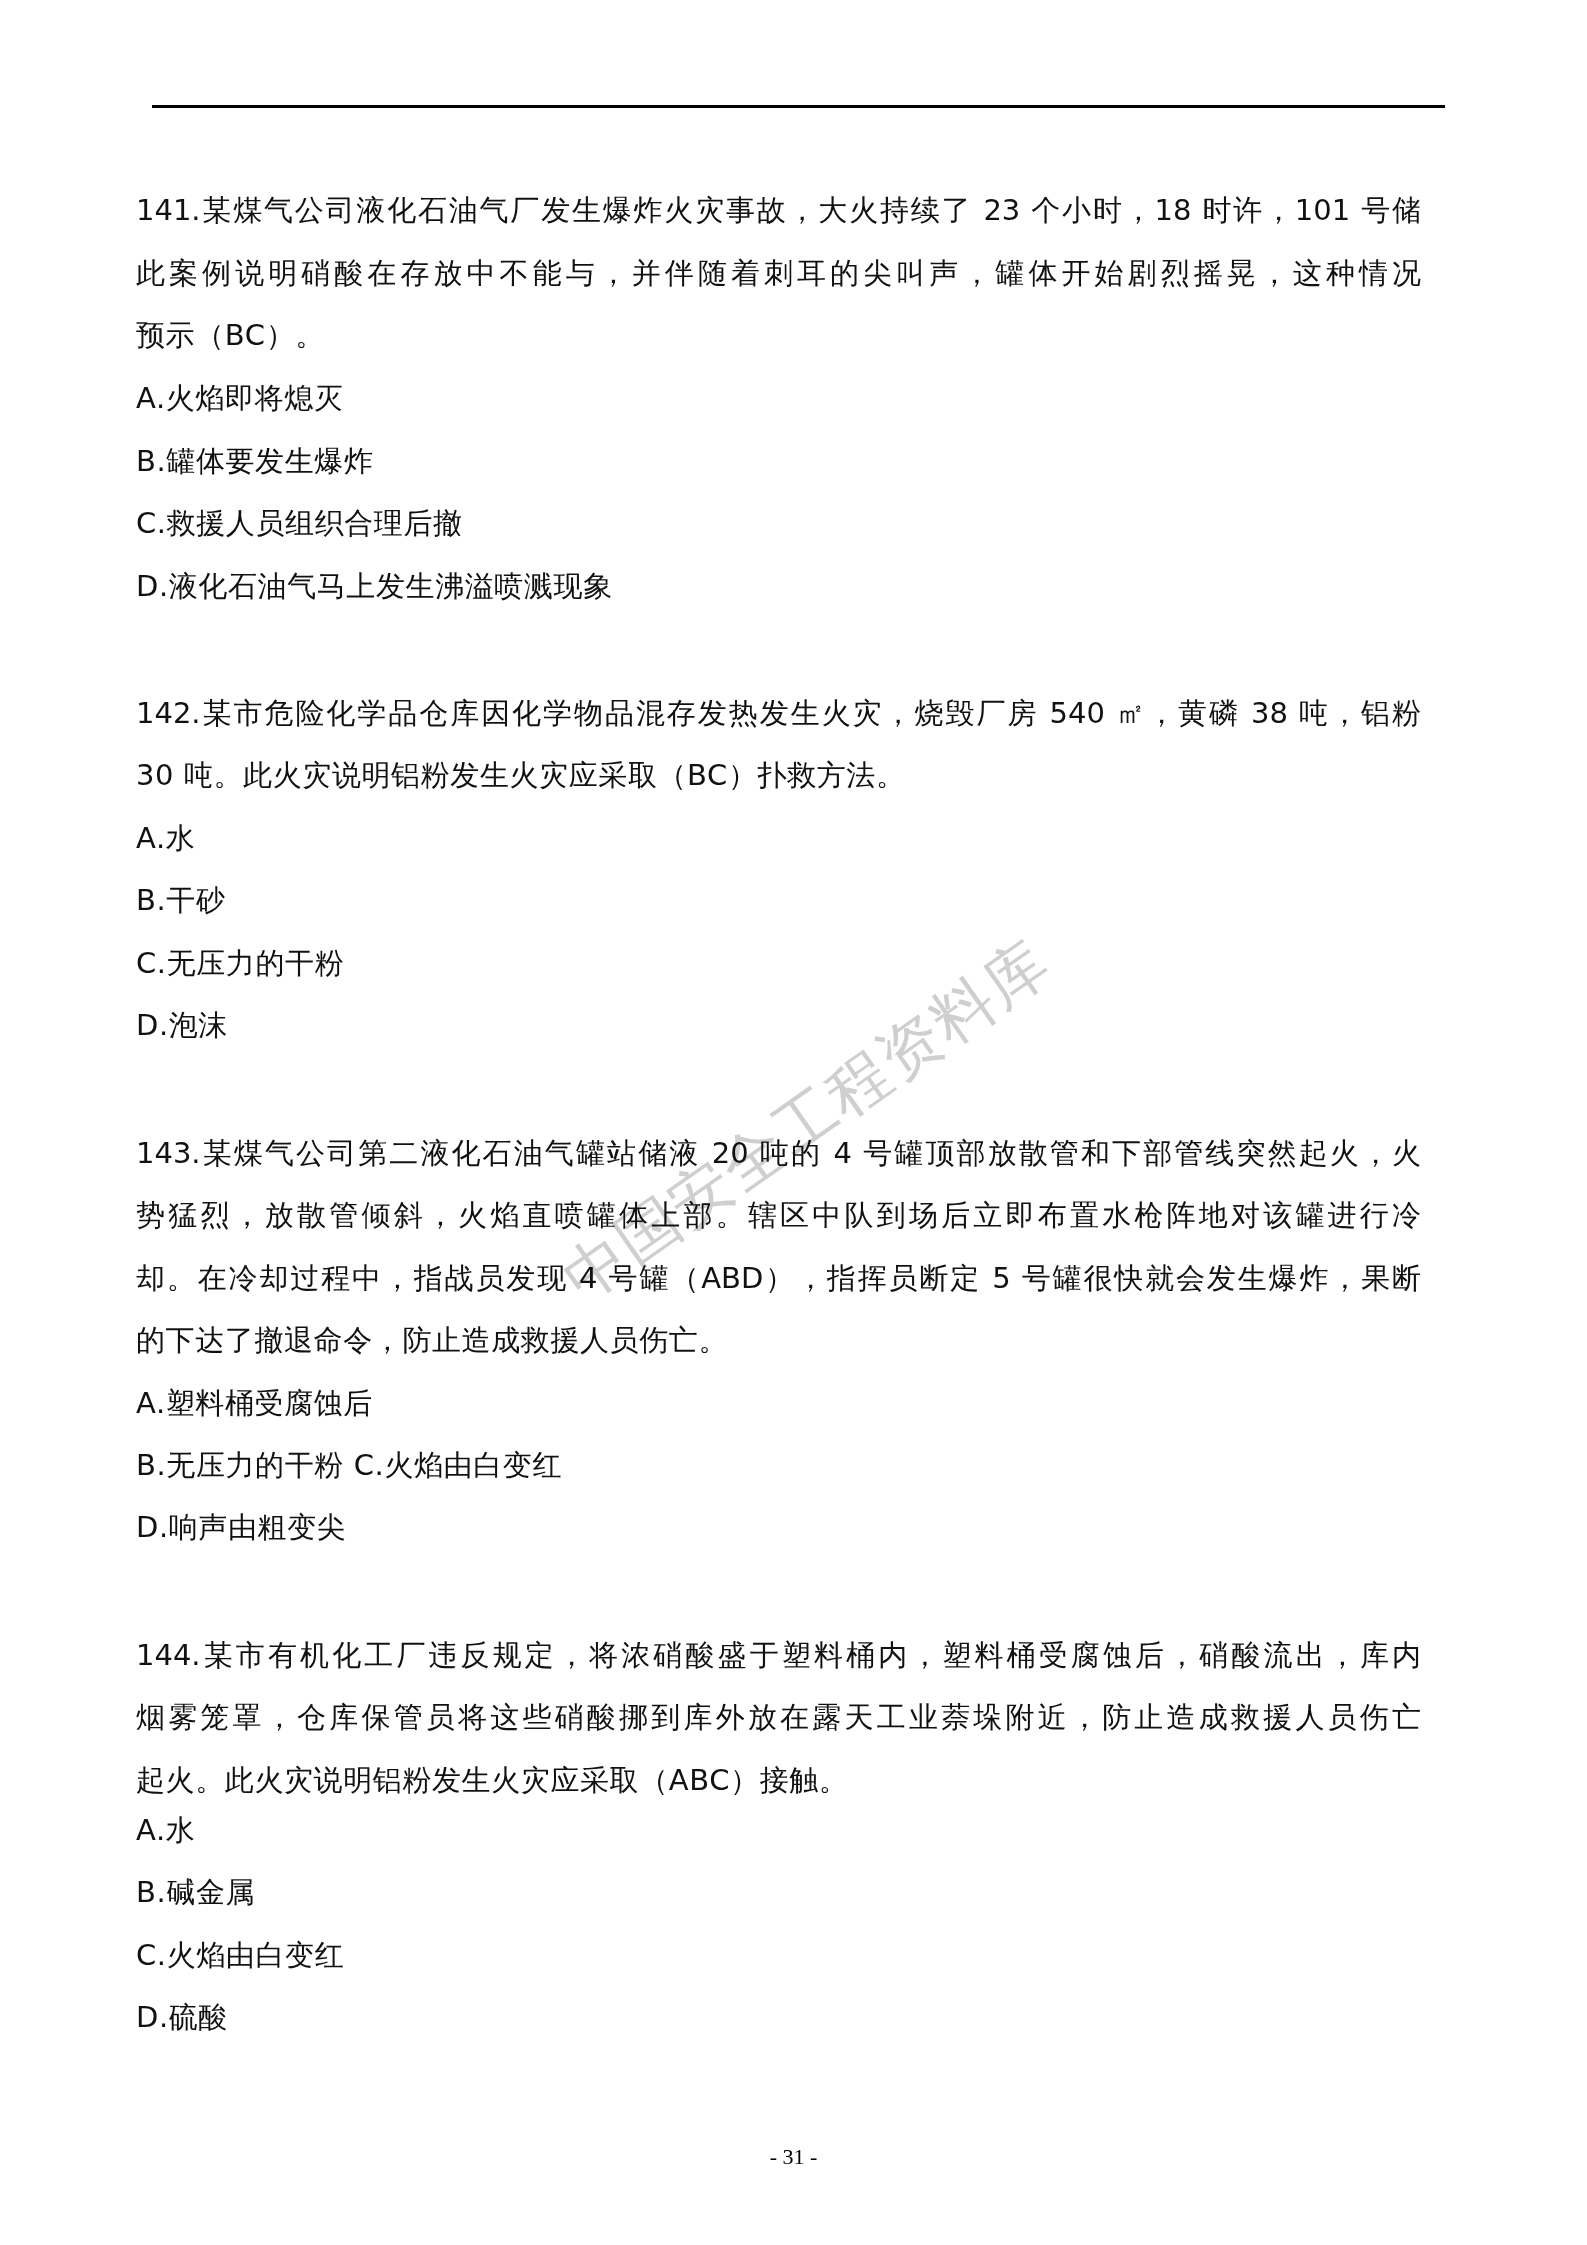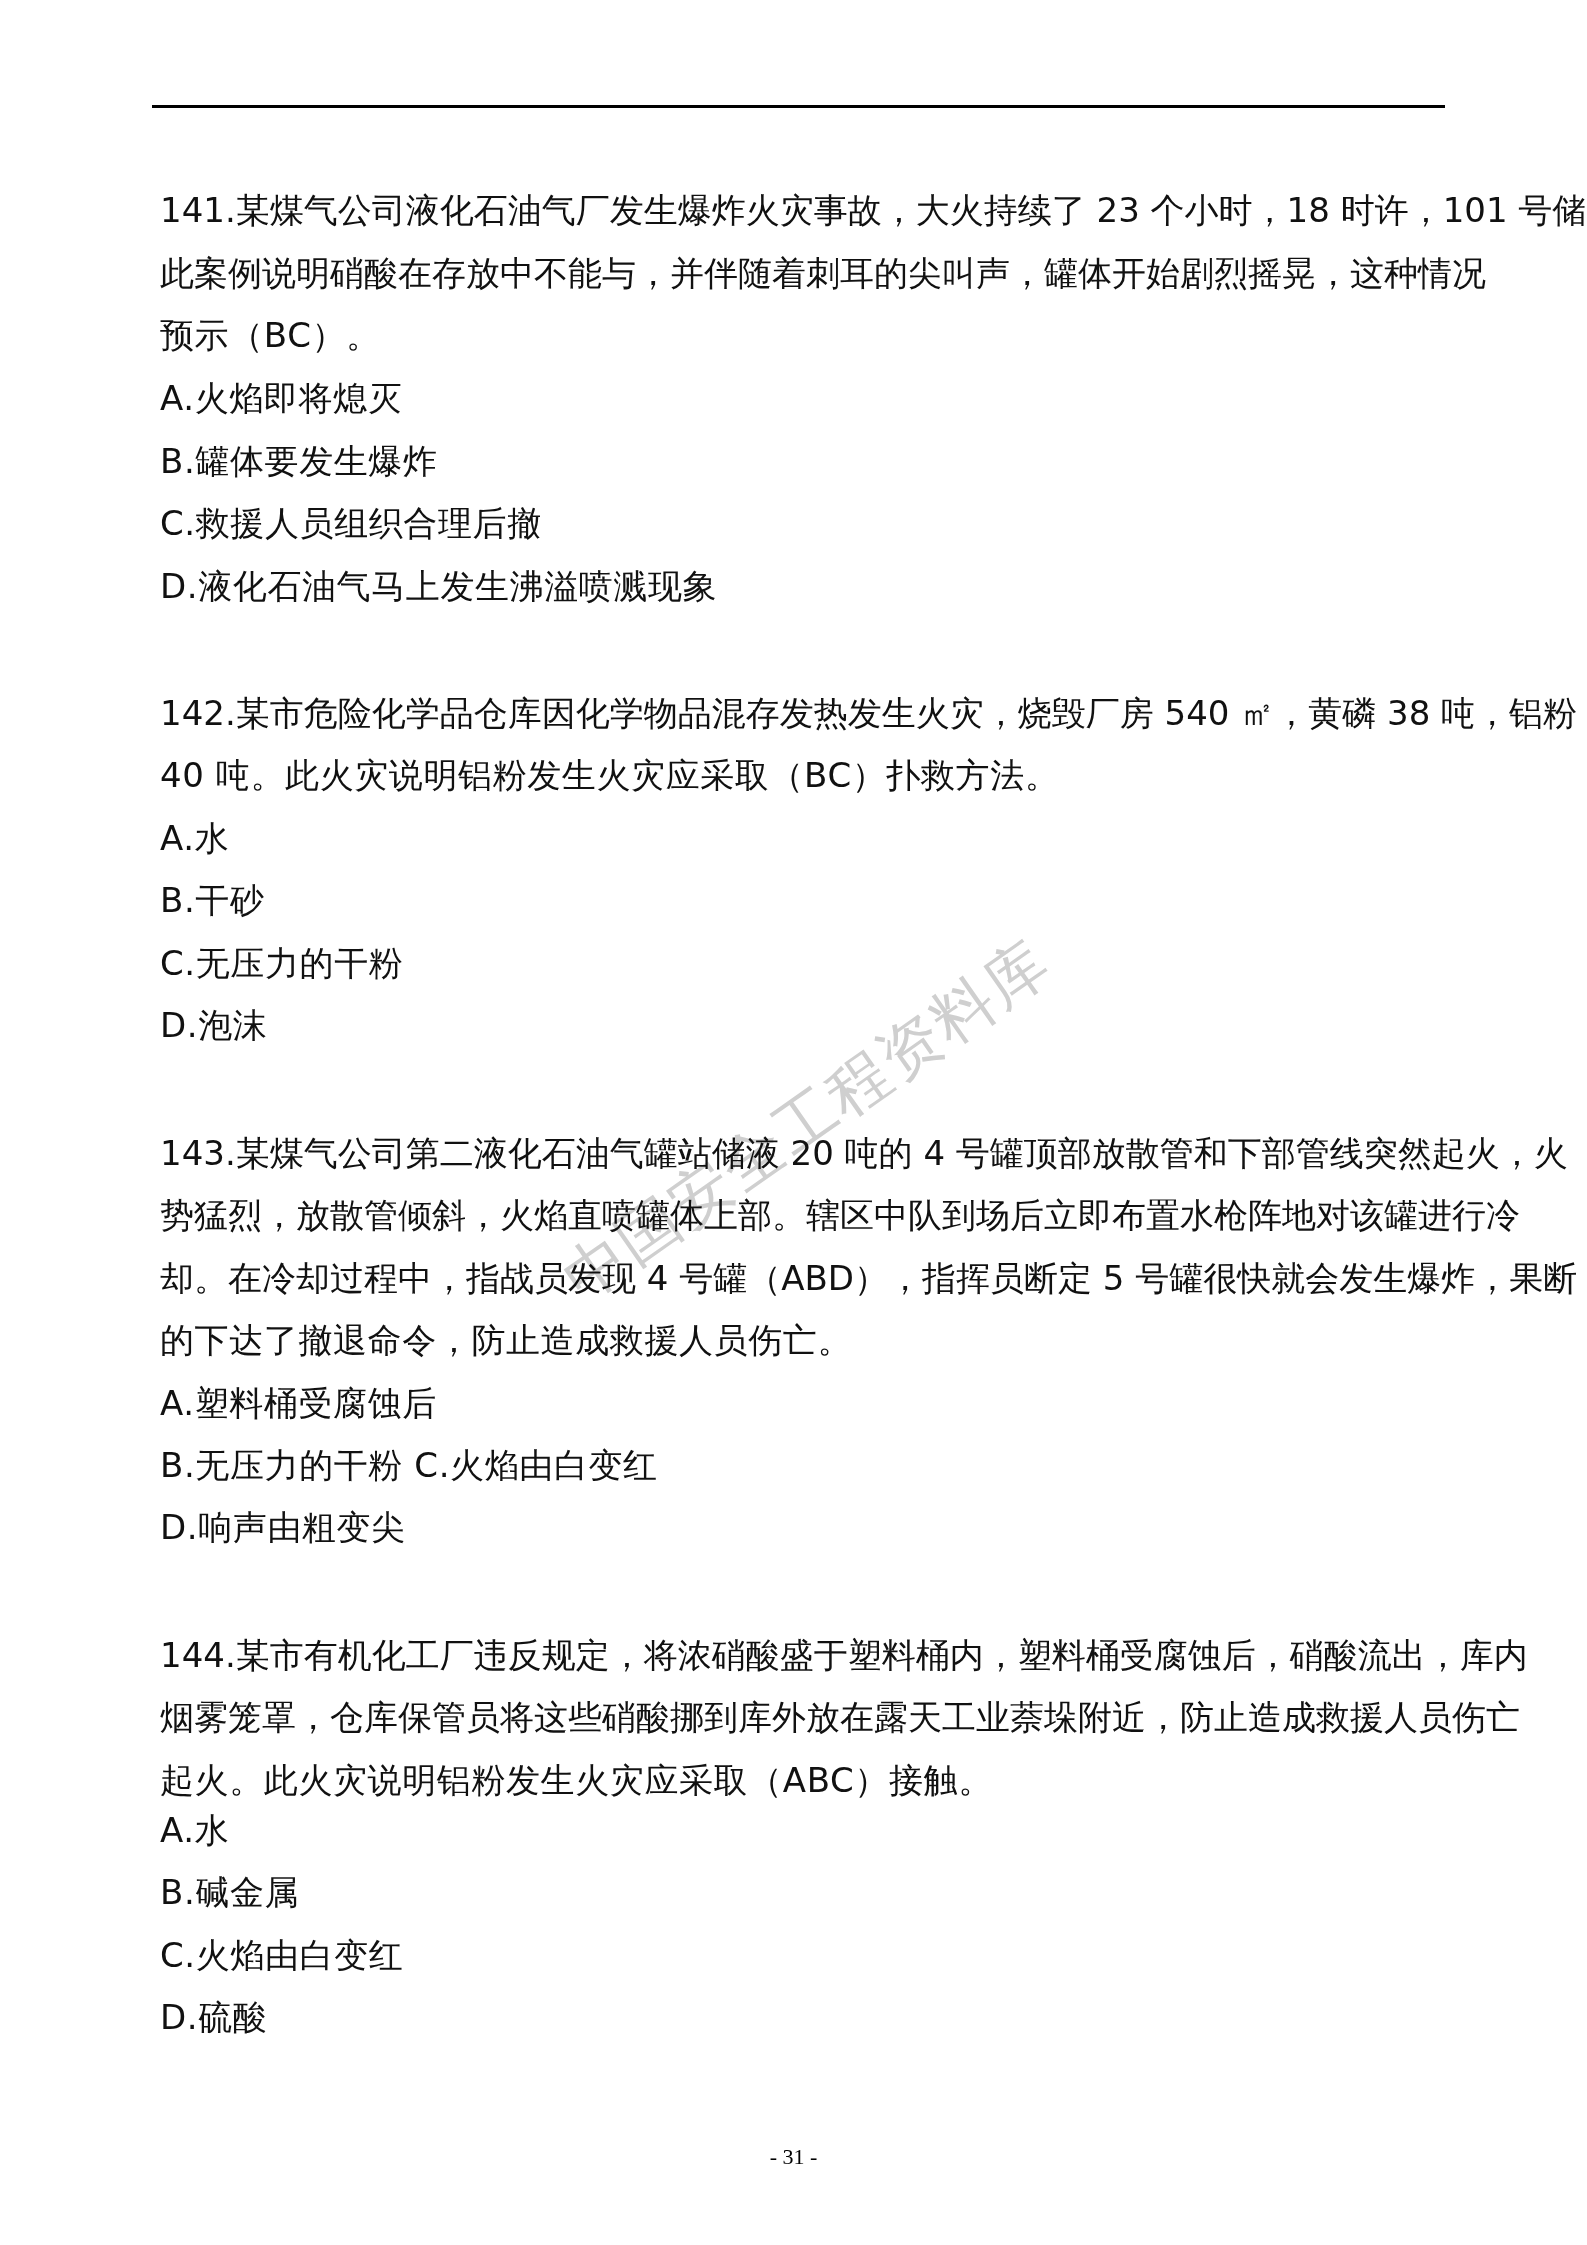--- a/index.html
+++ b/index.html
@@ -6,22 +6,22 @@
   body {
     width: 1587px; height: 2245px; position: relative; overflow: hidden;
     font-family: "DejaVu Sans", "Liberation Sans", sans-serif;
     color: #111111;
   }
   .rule {
     position: absolute; left: 152px; top: 105px; width: 1293px; height: 3px;
     background: #000000;
   }
   .line {
-    position: absolute; left: 160px; width: 1285px;
-    font-size: 34px; line-height: 36px; height: 36px;
+    position: absolute; left: 136px; width: 1285px;
+    font-size: 29px; line-height: 36px; height: 36px;
     white-space: nowrap;
     letter-spacing: 0.6px;
   }
   .line.full {
     text-align: justify; text-align-last: justify;
     letter-spacing: 0;
   }
   .page-num {
     position: absolute; left: 0; width: 1587px; top: 2144px;
     text-align: center; font-family: "Liberation Serif", "DejaVu Serif", serif;
@@ -47,21 +47,21 @@
   <div class="line full" style="top:255px">此案例说明硝酸在存放中不能与，并伴随着刺耳的尖叫声，罐体开始剧烈摇晃，这种情况</div>
   <div class="line" style="top:317px">预示（BC）。</div>
   <div class="line" style="top:380px">A.火焰即将熄灭</div>
   <div class="line" style="top:443px">B.罐体要发生爆炸</div>
   <div class="line" style="top:505px">C.救援人员组织合理后撤</div>
   <div class="line" style="top:568px">D.液化石油气马上发生沸溢喷溅现象</div>
 </div>
 
 <div>
   <div class="line full" style="top:695px">142.某市危险化学品仓库因化学物品混存发热发生火灾，烧毁厂房 540 ㎡，黄磷 38 吨，铝粉</div>
-  <div class="line" style="top:757px">40 吨。此火灾说明铝粉发生火灾应采取（BC）扑救方法。</div>
+  <div class="line" style="top:757px">30 吨。此火灾说明铝粉发生火灾应采取（BC）扑救方法。</div>
   <div class="line" style="top:820px">A.水</div>
   <div class="line" style="top:882px">B.干砂</div>
   <div class="line" style="top:945px">C.无压力的干粉</div>
   <div class="line" style="top:1007px">D.泡沫</div>
 </div>
 
 <div>
   <div class="line full" style="top:1135px">143.某煤气公司第二液化石油气罐站储液 20 吨的 4 号罐顶部放散管和下部管线突然起火，火</div>
   <div class="line full" style="top:1197px">势猛烈，放散管倾斜，火焰直喷罐体上部。辖区中队到场后立即布置水枪阵地对该罐进行冷</div>
   <div class="line full" style="top:1260px">却。在冷却过程中，指战员发现 4 号罐（ABD），指挥员断定 5 号罐很快就会发生爆炸，果断</div>

